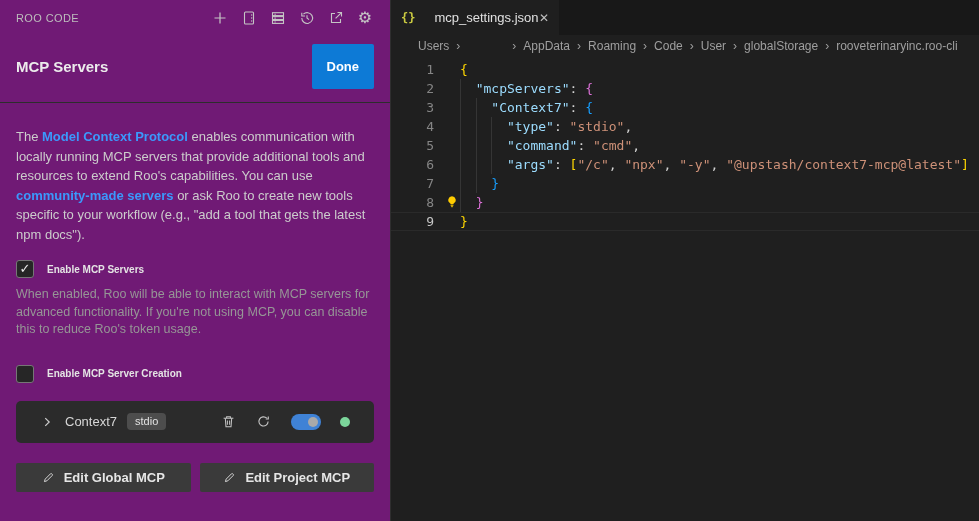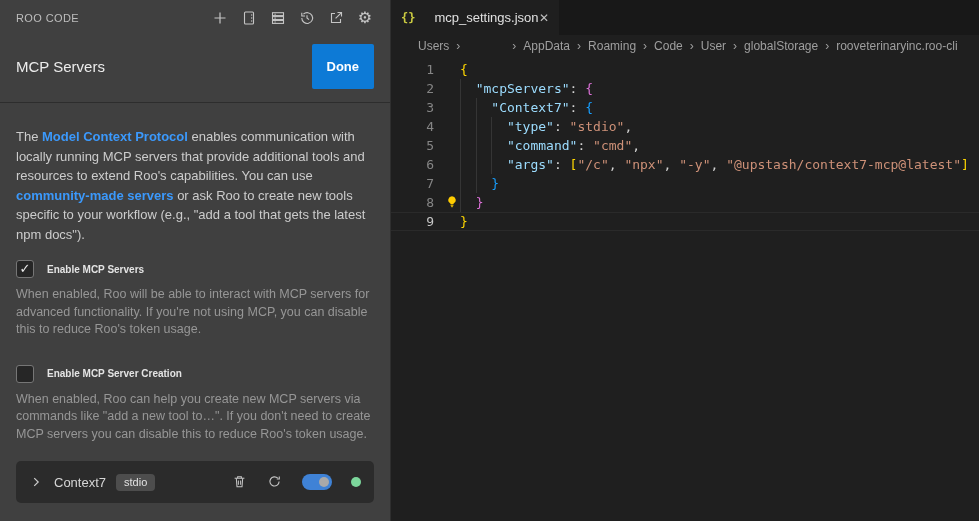--- a/index.html
+++ b/index.html
@@ -3,51 +3,51 @@
 <meta charset="utf-8">
 <style>
   * { box-sizing: border-box; }
   html,body { margin:0; padding:0; background:#1f1f1f; }
   body { width:979px; height:521px; overflow:hidden;
          font-family:"Liberation Sans", sans-serif; }
   .app { position:relative; width:979px; height:521px; }
 
   
   .panel { position:absolute; left:0; top:0; width:391px; height:521px;
-           background:#404040; border-right:1px solid #2f2f2f; padding:0 16px; }
+           background:#701a75; border-right:1px solid #2f2f2f; padding:0 16px; }
   .topbar { display:flex; align-items:center; justify-content:space-between;
             height:30px; margin-top:3px; }
   .brand { font-size:11px; color:#bdbdbd; letter-spacing:.4px; }
   .topbar-icons { display:flex; align-items:center; gap:11px; }
   .icon-btn { width:18px; height:18px; display:flex; align-items:center;
               justify-content:center; color:#c5c5c5; cursor:pointer; }
   .icon-btn svg { width:16px; height:16px; }
   .gear-glyph { font-size:16px; line-height:16px; }
 
   .header { display:flex; align-items:center; justify-content:space-between; margin-top:11px; }
-  .page-title { font-size:15px; font-weight:normal; color:#ececec; }
+  .page-title { font-size:15px; font-weight:bold; color:#ececec; }
   .done-btn { background:#0d7ad6; color:#ffffff; border:none; border-radius:2px;
               font-size:13px; font-weight:bold; padding:15px 15px; cursor:pointer;
               font-family:"Liberation Sans",sans-serif; }
   .divider { border-bottom:1px solid #2d2d2d; margin:13px -16px 0 -16px; }
 
   .intro { margin-top:24px; font-size:13px; line-height:19.5px; color:#cccccc; }
   .link { color:#3b99fc; cursor:pointer;font-weight:bold; }
 
   .setting { margin-top:16px; }
   .setting + .setting { margin-top:26px; }
   .setting-head { display:flex; align-items:center; gap:13px; }
   .checkbox { width:18px; height:18px; flex:none; border:1px solid #767676;
               background:#262626; border-radius:3px; color:#ebebeb; font-size:13px;
               line-height:16px; text-align:center; cursor:pointer; }
   .setting-label { font-size:10px; font-weight:bold; color:#e4e4e4; }
   .setting-desc { margin-top:8px; font-size:12.5px; line-height:17.5px; color:#969696; }
 
   .server-row { margin-top:18px; height:42px; background:#2b2b2b; border-radius:5px;
-                display:flex; align-items:center; padding:0 13px; }
+                display:flex; align-items:center; padding:0 24px; }
   .chev { width:14px; height:14px; color:#cccccc; cursor:pointer; display:flex; }
   .server-name { margin-left:11px; font-size:13px; color:#d6d6d6; }
   .badge { margin-left:10px; background:#4d4d4d; color:#e2e2e2; font-size:11px;
            padding:2px 8px 3px 8px; border-radius:4px; }
   .row-actions { margin-left:auto; display:flex; align-items:center; gap:19px; }
   .row-icon { width:16px; height:16px; color:#c5c5c5; cursor:pointer; display:flex; }
   .row-icon svg { width:15px; height:15px; }
   .toggle { width:30px; height:16px; border-radius:8px; background:#3f82d6;
             position:relative; cursor:pointer; }
   .toggle-knob { position:absolute; right:3px; top:3px; width:10px; height:10px;
@@ -161,21 +161,20 @@
         <span class="setting-label">Enable MCP Servers</span>
       </div>
       <div class="setting-desc">When enabled, Roo will be able to interact with MCP servers for advanced functionality. If you're not using MCP, you can disable this to reduce Roo's token usage.</div>
     </div>
 
     <div class="setting">
       <div class="setting-head">
         <span class="checkbox"></span>
         <span class="setting-label">Enable MCP Server Creation</span>
       </div>
-      <div class="setting-desc">When enabled, Roo can help you create new MCP servers via commands like "add a new tool to…". If you don't need to create MCP servers you can disable this to reduce Roo's token usage.</div>
     </div>
 
     <div class="server-row">
       <span class="chev">
         <svg viewBox="0 0 16 16" fill="none" stroke="currentColor" stroke-width="1.4">
             <path d="M6 3.5L10.5 8L6 12.5"></path>
           </svg>
       </span>
       <span class="server-name">Context7</span>
       <span class="badge">stdio</span>

